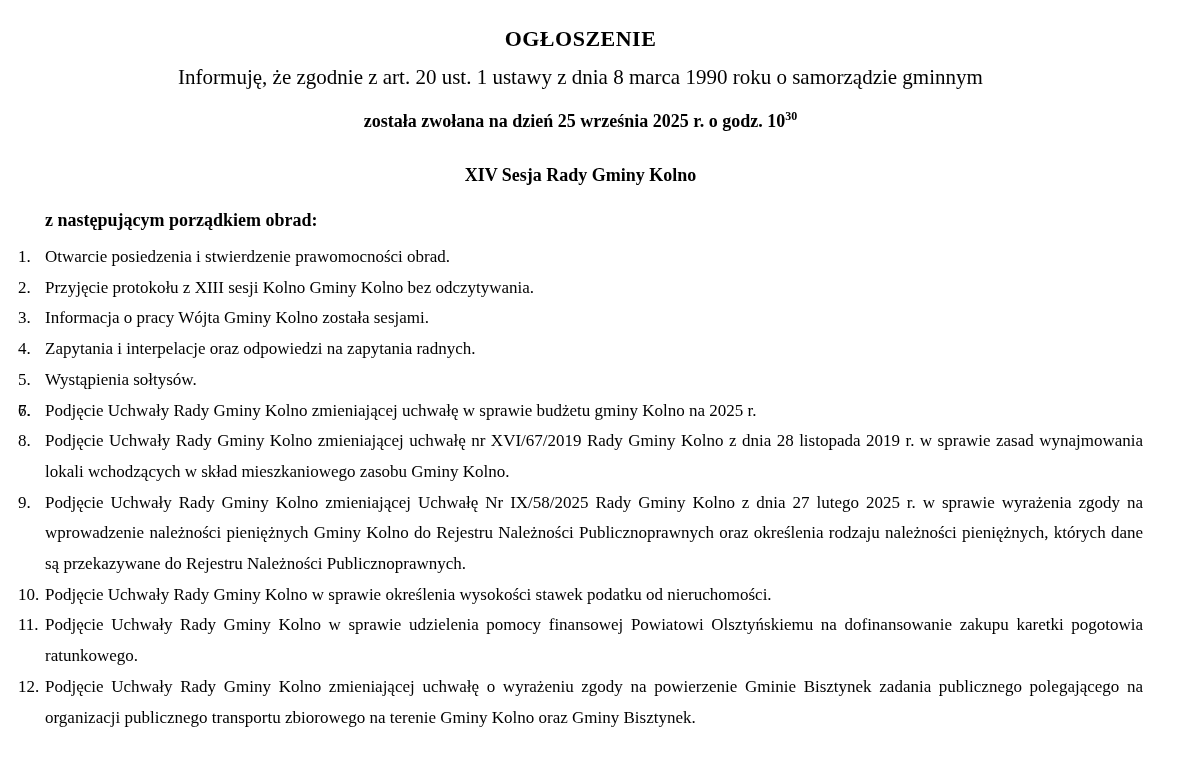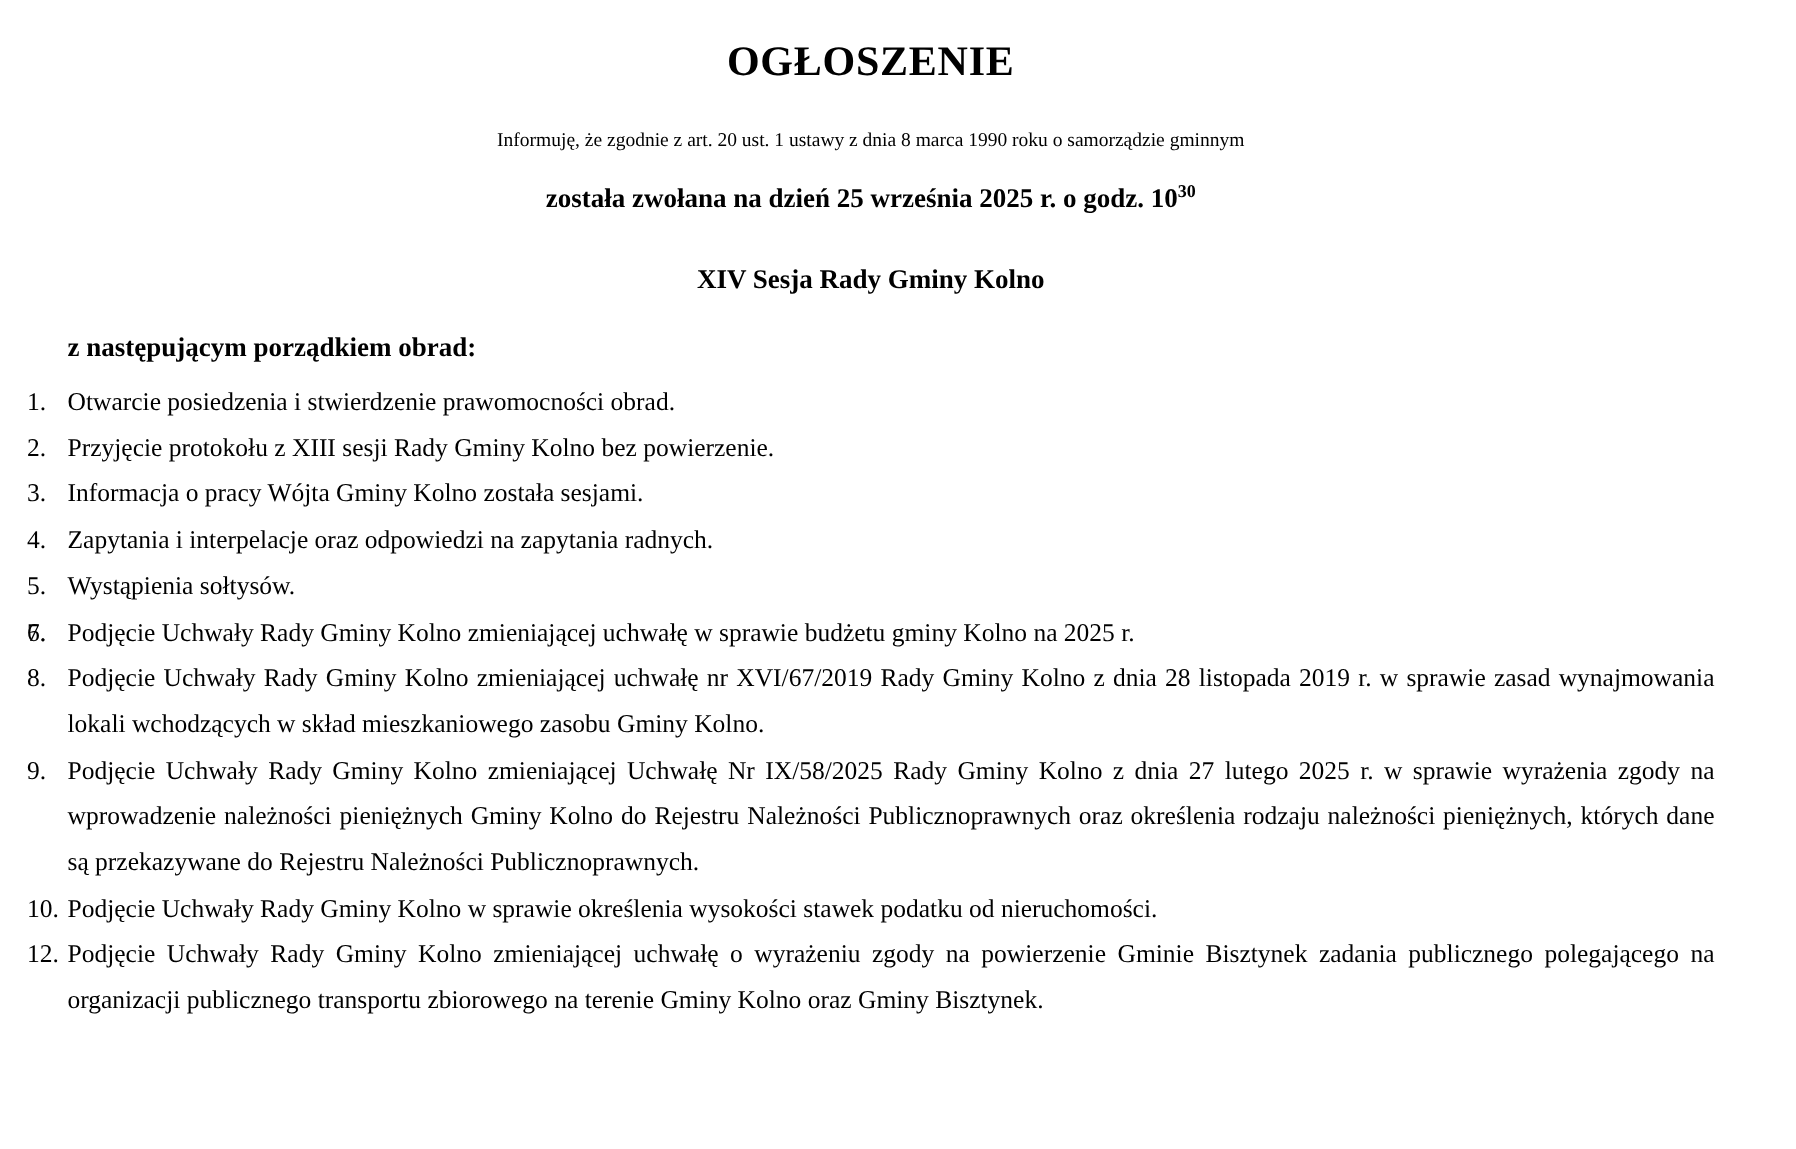--- a/index.html
+++ b/index.html
@@ -15,28 +15,28 @@
     font-family: "Liberation Serif", serif;
   }
   .page {
     box-sizing: border-box;
     width: 1197px;
     height: 766px;
     padding: 0 54px 0 18px;
   }
   .center { text-align: center; }
   .doc-title {
-    font-size: 28px;
+    font-size: 22px;
     font-weight: bold;
     letter-spacing: 0.5px;
     margin-top: 26px;
   }
   .intro-line {
-    font-size: 13px;
-    margin-top: 27px;
+    font-size: 21px;
+    margin-top: 13px;
   }
   .session-line {
     font-size: 18px;
     font-weight: bold;
     margin-top: 21px;
   }
   .session-line sup {
     font-size: 12px;
     line-height: 0;
     vertical-align: super;
@@ -85,21 +85,21 @@
   <div class="agenda-heading">z następującym porządkiem obrad:</div>
 
   <div class="agenda-list">
   <div class="agenda-item">
     <span class="num">1.</span>
     <span>Otwarcie posiedzenia i stwierdzenie prawomocności obrad.</span>
   </div>
 
   <div class="agenda-item">
     <span class="num">2.</span>
-    <span>Przyjęcie protokołu z XIII sesji Rady Gminy Kolno bez powierzenie.</span>
+    <span>Przyjęcie protokołu z XIII sesji Kolno Gminy Kolno bez odczytywania.</span>
   </div>
 
   <div class="agenda-item">
     <span class="num">3.</span>
     <span>Informacja o pracy Wójta Gminy Kolno została sesjami.</span>
   </div>
 
   <div class="agenda-item">
     <span class="num">4.</span>
     <span>Zapytania i interpelacje oraz odpowiedzi na zapytania radnych.</span>
@@ -127,20 +127,24 @@
   <div class="agenda-item">
     <span class="num">9.</span>
     <span>Podjęcie Uchwały Rady Gminy Kolno zmieniającej Uchwałę Nr IX/58/2025 Rady Gminy Kolno z dnia 27 lutego 2025 r. w sprawie wyrażenia zgody na wprowadzenie należności pieniężnych Gminy Kolno do Rejestru Należności Publicznoprawnych oraz określenia rodzaju należności pieniężnych, których dane są przekazywane do Rejestru Należności Publicznoprawnych.</span>
   </div>
 
   <div class="agenda-item">
     <span class="num">10.</span>
     <span>Podjęcie Uchwały Rady Gminy Kolno w sprawie określenia wysokości stawek podatku od nieruchomości.</span>
   </div>
 
+  <div class="agenda-item">
+    <span class="num">11.</span>
+    <span>Podjęcie Uchwały Rady Gminy Kolno w sprawie udzielenia pomocy finansowej Powiatowi Olsztyńskiemu na dofinansowanie zakupu karetki pogotowia ratunkowego.</span>
+  </div>
 
   <div class="agenda-item">
     <span class="num">12.</span>
     <span>Podjęcie Uchwały Rady Gminy Kolno zmieniającej  uchwałę o wyrażeniu zgody na powierzenie Gminie Bisztynek zadania publicznego polegającego na organizacji publicznego transportu zbiorowego na terenie Gminy Kolno  oraz Gminy Bisztynek.</span>
   </div>
 </div>
 
 </div>
 
 </body></html>

